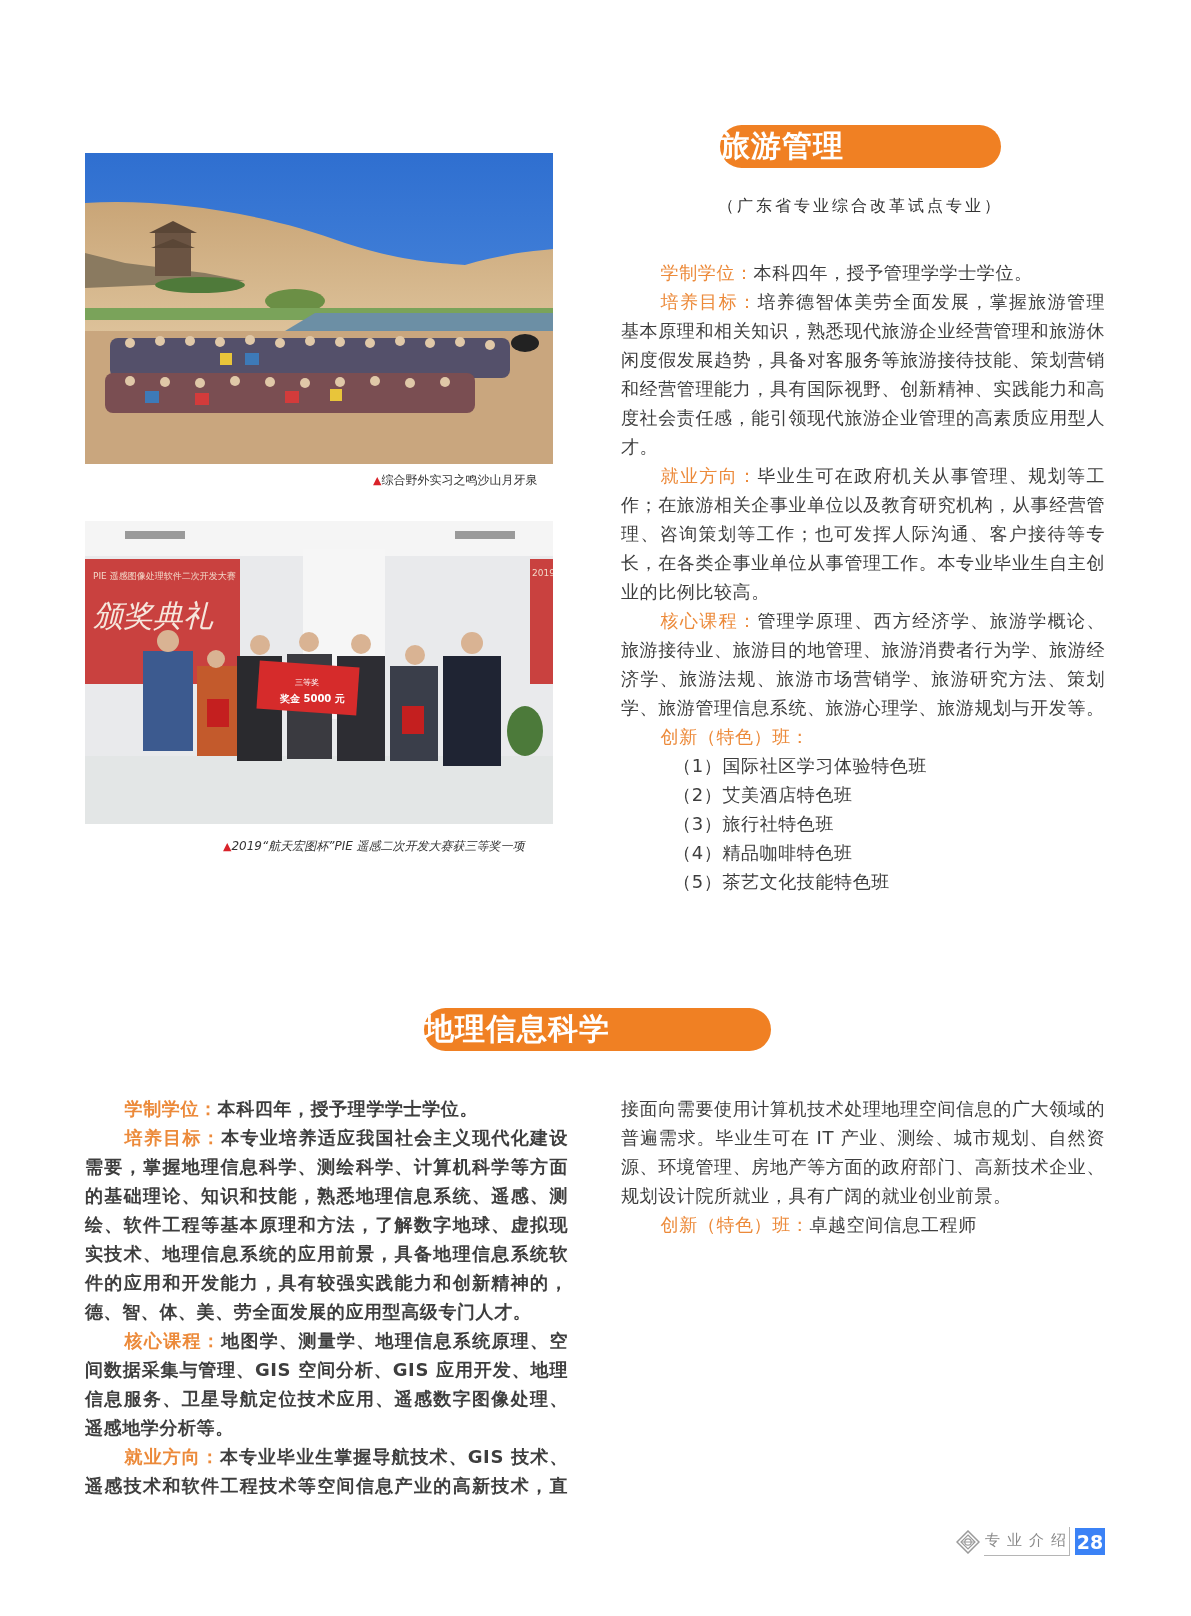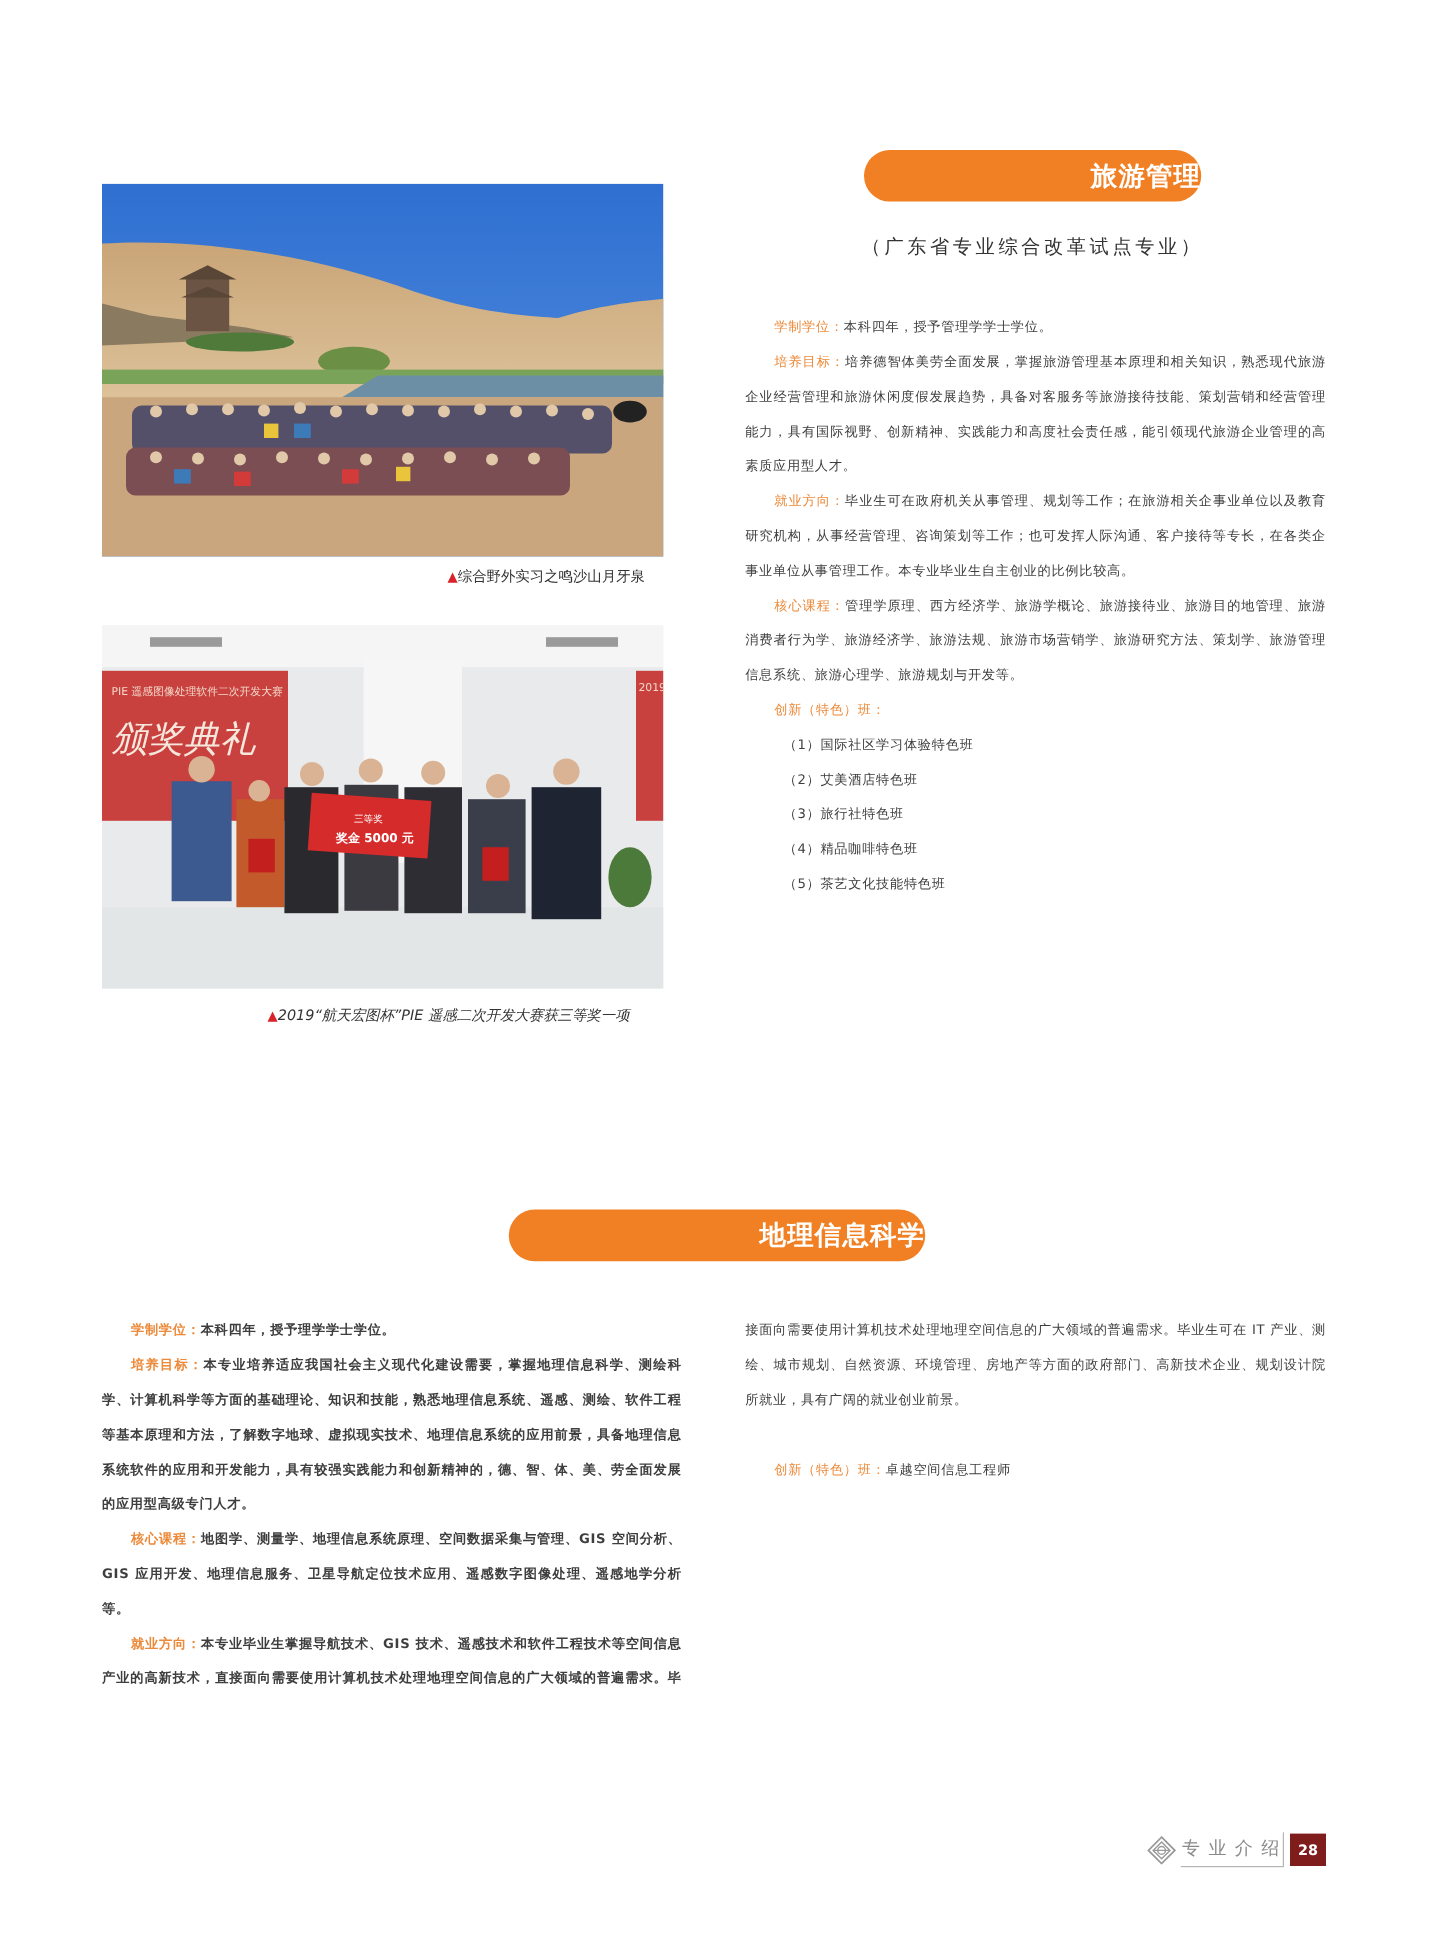--- a/index.html
+++ b/index.html
@@ -1,34 +1,34 @@
 <!DOCTYPE html>
 <html><head>
 <meta charset="utf-8">
 <style>
   html, body { margin:0; padding:0; background:#ffffff; }
   body { width:1191px; height:1616px; position:relative; overflow:hidden;
          font-family:"DejaVu Sans","Liberation Sans",sans-serif; color:#3b3b3b; }
   .abs { position:absolute; }
   .pill { position:absolute; background:#f08023; border-radius:22px; color:#fff;
-          font-weight:bold; font-size:22px; text-align:center; letter-spacing:1px;
-          display:flex; align-items:center; justify-content:flex-end; }
+          font-weight:bold; font-size:30px; text-align:center; letter-spacing:1px;
+          display:flex; align-items:center; justify-content:flex-start; }
   .subtitle { position:absolute; font-family:Liberation Serif, serif;
               font-size:16px; color:#333; letter-spacing:3px; }
-  .para { position:absolute; font-size:11px; line-height:29px; color:#3e3e3e;
+  .para { position:absolute; font-size:18px; line-height:29px; color:#3e3e3e;
           text-align:justify; letter-spacing:0.6px; }
   .para p { margin:0; }
   .indent { text-indent:2.2em; }
   .hl { color:#ec8a3a; }
   .photo { position:absolute; overflow:hidden; }
   .caption { position:absolute; font-size:12px; color:#333; white-space:nowrap; }
   .tri { color:#d9232a; font-size:11px; }
   .list-item { padding-left:2.9em; }
   .footer-text { position:absolute; font-size:15px; color:#8a8a8a; letter-spacing:7px; }
-  .page-num { position:absolute; background:#7f1d1d; color:#fff; font-size:12px;
+  .page-num { position:absolute; background:#3b82f6; color:#fff; font-size:19px;
               font-weight:bold; display:flex; align-items:center; justify-content:center; }
 </style>
 </head>
 <body>
 
 <div class="pill" style="left:720px; top:125px; width:281px; height:43px;">
   <span>旅游管理</span>
 </div>
 <div class="subtitle" style="left:718px; top:196px;">（广东省专业综合改革试点专业）</div>
 

